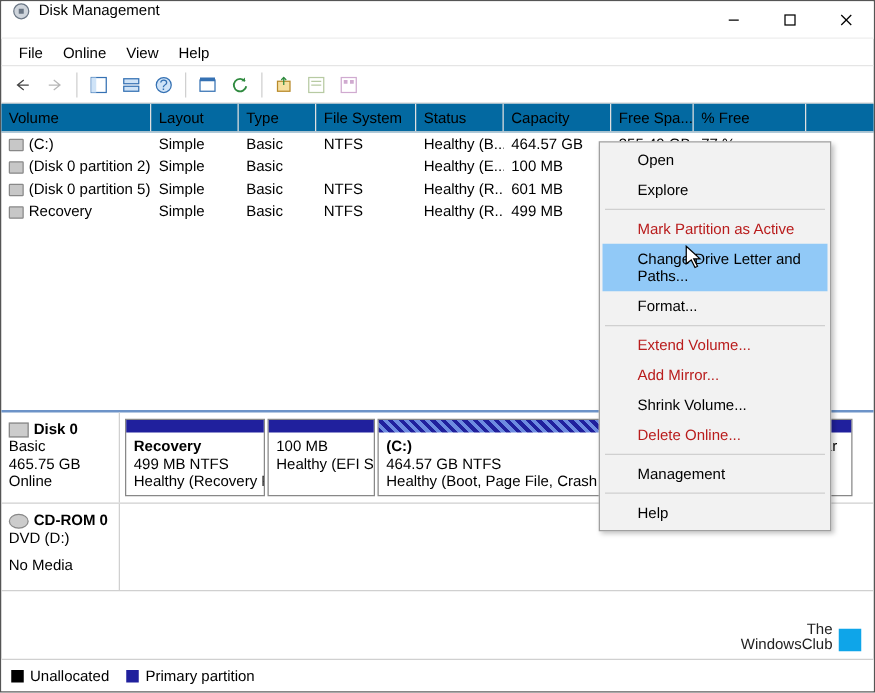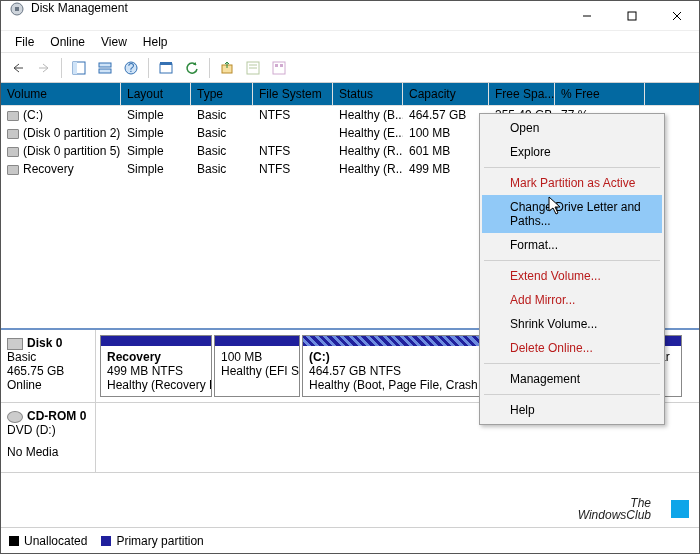--- a/index.html
+++ b/index.html
@@ -32,21 +32,21 @@
 .part .pbody { padding:4px 6px; flex:1; overflow:hidden; white-space:nowrap; }
 .part .pbody b { font-weight:600; }
 .legend { position:absolute; bottom:0; left:0; right:0; height:26px; border-top:1px solid #d0d0d0; display:flex; align-items:center; padding:0 8px; gap:14px; background:#fff; }
 .legend .sw { width:10px; height:10px; display:inline-block; margin-right:5px; vertical-align:middle; }
 .ctxmenu { position:absolute; top:112px; left:478px; width:186px; background:#f2f2f2; border:1px solid #a0a0a0; box-shadow:2px 2px 4px rgba(0,0,0,.25); padding:2px; z-index:50; }
 .ctxmenu .mi { padding:5px 8px 5px 28px; color:#000; }
 .ctxmenu .mi.disabled { color:#b91c1c; }
 .ctxmenu .mi.hover { background:#91c9f7; }
 .ctxmenu .msep { height:1px; background:#d0d0d0; margin:3px 2px; }
 .cursor { position:absolute; top:195px; left:547px; z-index:60; pointer-events:none; }
-.watermark { position:absolute; right:10px; bottom:32px; font-size:19px; font-style:italic; font-family:Georgia,serif; color:#222; display:flex; align-items:center; gap:20px; }
+.watermark { position:absolute; right:10px; bottom:32px; font-size:19px; font-family:Georgia,serif; color:#222; display:flex; align-items:flex-end; gap:5px; }
 .watermark .sq { width:18px; height:18px; background:#0ea5e9; display:inline-block; }
 </style>
 </head>
 <body>
 
 <div class="titlebar">
   <span class="tb-icon">
     <svg viewBox="0 0 16 16">
         <circle cx="8" cy="8" r="6" fill="#cfd5dc" stroke="#6b7785"></circle>
         <rect x="6" y="6" width="4" height="4" fill="#6b7785"></rect>

